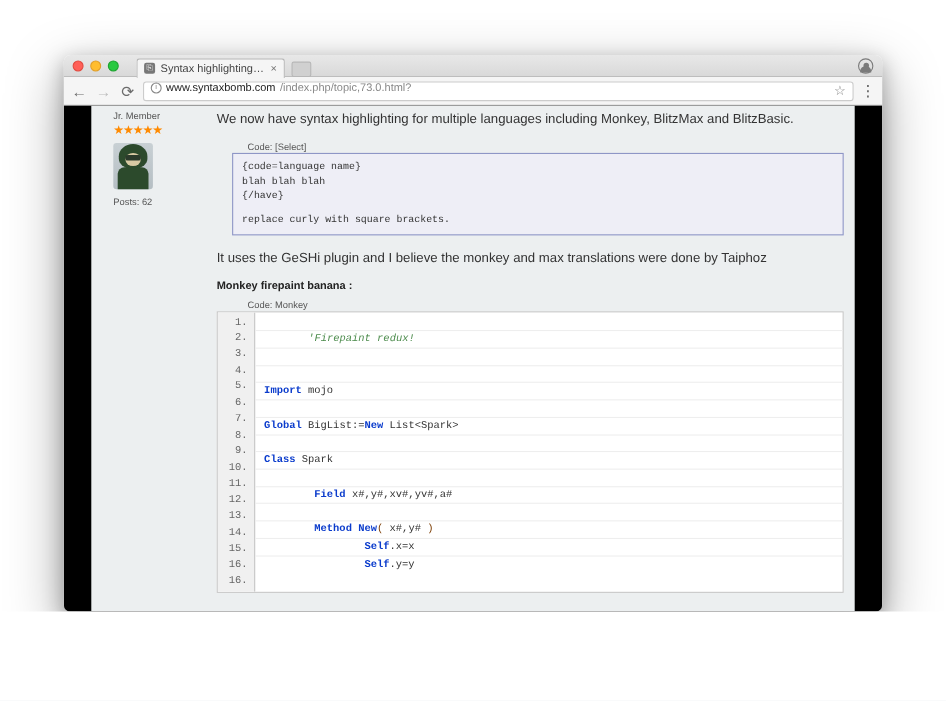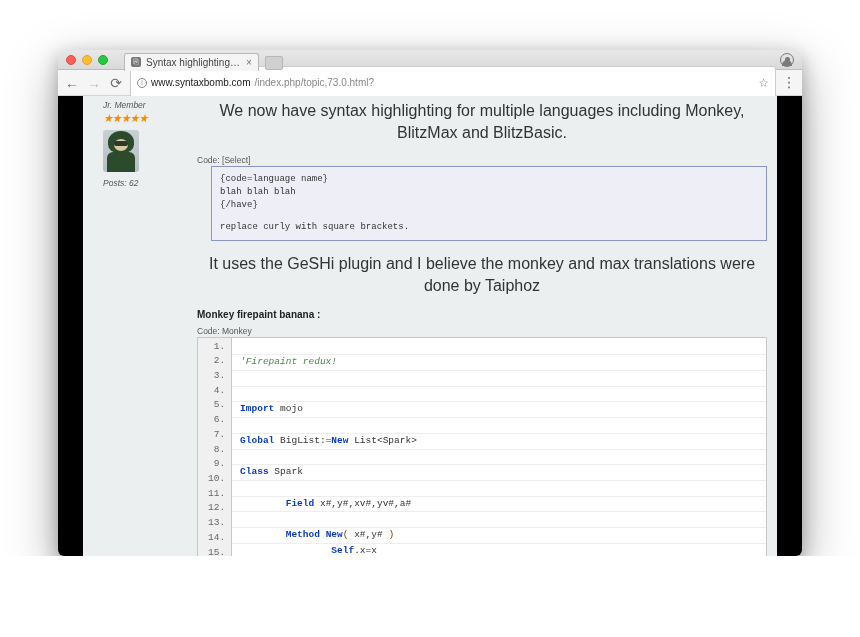--- a/index.html
+++ b/index.html
@@ -85,22 +85,21 @@
     gap: 6px;
   }
   .nav-btn { color:#6c6c6c; font-size:14px; width:16px; text-align:center; line-height:1; }
   .addr {
     flex: 1;
     height: 18px;
     background: #fff;
     border: 1px solid #ccc;
     border-radius: 3px;
     display: flex;
-    align-items: center;
-    padding: 16px 6px;
+    padding: 0 6px;
     font-size: 10px;
     color: #333;
     gap: 4px;
   }
   .addr .info { width:10px; height:10px; border:1px solid #888; border-radius:50%; font-size:7px; color:#888; display:flex; align-items:center; justify-content:center; }
   .addr .host { color:#222; }
   .addr .path { color:#888; }
   .addr .star { margin-left:auto; color:#888; font-size:12px; }
   .toolbar .menu-dots { color:#5c5c5c; font-size:14px; line-height:0.4; letter-spacing:0; width:14px; text-align:center; }
   
@@ -121,39 +120,38 @@
   .page-inner {
     display:flex;
     padding: 4px 10px 0 20px;
   }
   
   .sidebar {
     width: 80px;
     flex-shrink: 0;
     font-size: 9px;
     color:#555;
-    font-style:italic;
   }
   .rank { font-size: 8.5px; color:#555; margin-bottom:2px; }
   .stars { color:#ff8a00; font-size:11px; letter-spacing:-1px; margin-bottom:5px; }
   .avatar {
     width:36px; height:42px; border-radius:3px;
     background: linear-gradient(#c8d0d4,#b5bec3);
     position:relative; overflow:hidden; margin-bottom:6px;
   }
   .avatar .hood { position:absolute; top:1px; left:5px; width:26px; height:22px; border-radius:50% 50% 40% 40%; background:#2c4a2c; }
   .avatar .face { position:absolute; top:9px; left:11px; width:14px; height:12px; border-radius:50%; background:#d8c9a3; }
   .avatar .mask { position:absolute; top:11px; left:11px; width:14px; height:5px; background:#2b3a2b; border-radius:2px; }
   .avatar .body { position:absolute; top:22px; left:4px; width:28px; height:24px; background:#2c4a2c; border-radius:6px 6px 0 0; }
   .posts { font-size:8.5px; color:#555; }
   
   .main { flex:1; padding-left: 14px; }
-  .para { font-size:16px; color:#333; margin-bottom: 12px; line-height:1.35;text-align:center; }
+  .para { font-size:12px; color:#333; margin-bottom: 12px; line-height:1.35; }
   .codeheader {
-    font-size:8.5px; color:#555; margin-bottom:1px;
+    font-size:8.5px; color:#555; margin-bottom:1px;margin-left:28px;
   }
   .codebox1 {
     background:#eeeef6;
     border:1px solid #8e96c6;
     padding: 6px 8px;
     font-family: "Courier New", monospace;
     font-size:9px;
     color:#333;
     line-height:1.45;
     margin-bottom:12px;
@@ -181,21 +179,21 @@
     user-select:none;
   }
   .gutter div { }
   .codelines { flex:1; padding: 2px 0; }
   .codelines > div {
     padding: 0 8px;
     border-bottom:1px solid #eee;
     white-space: pre;
   }
   .codelines > div:last-child { border-bottom:none; }
-  .c-comment { color:#4a8a4a; font-style:italic; }
+  .c-comment { color:#4a8a4a; font-style:italic;margin-left:40px; }
   .c-kw { color:#0a3bcc; font-weight:bold; }
   .c-paren { color:#7b3b00; }
 </style>
 </head>
 <body>
 
 <div class="window">
 
   <div class="titlebar">
     <div class="traffic tl-close"></div>

